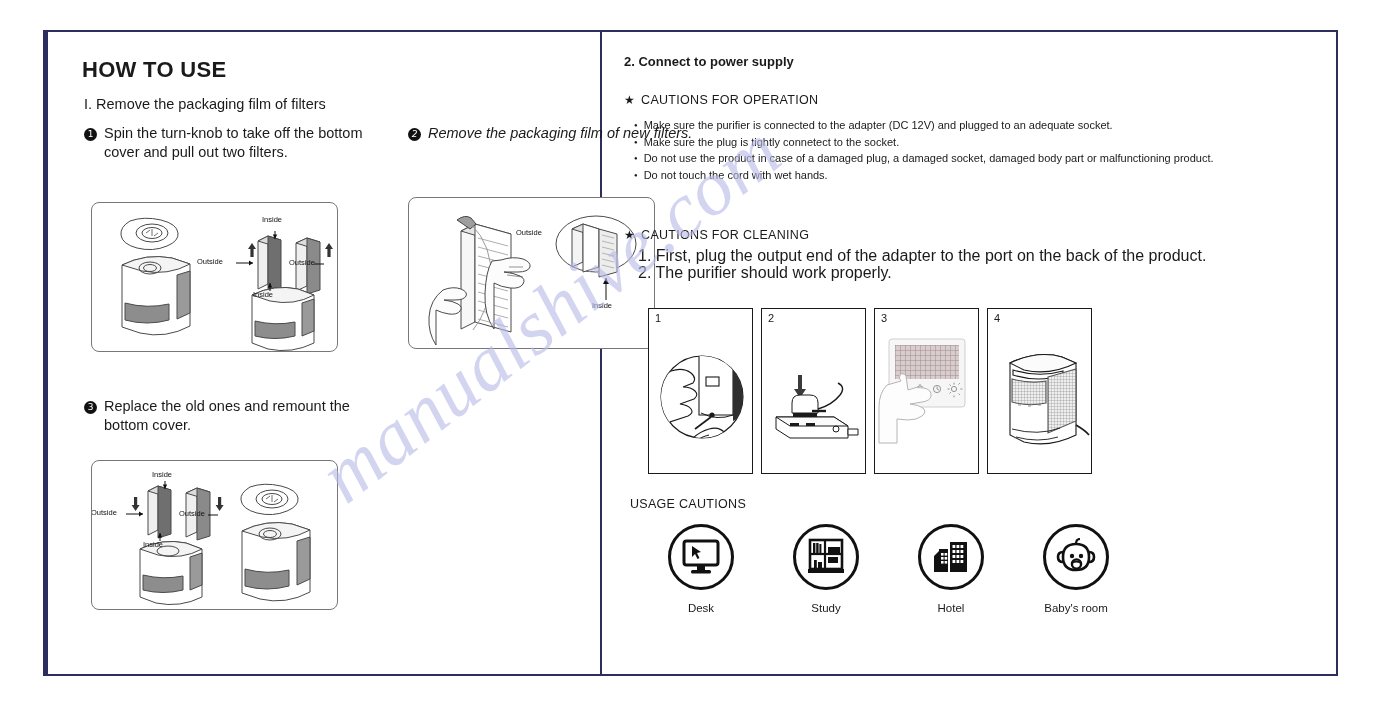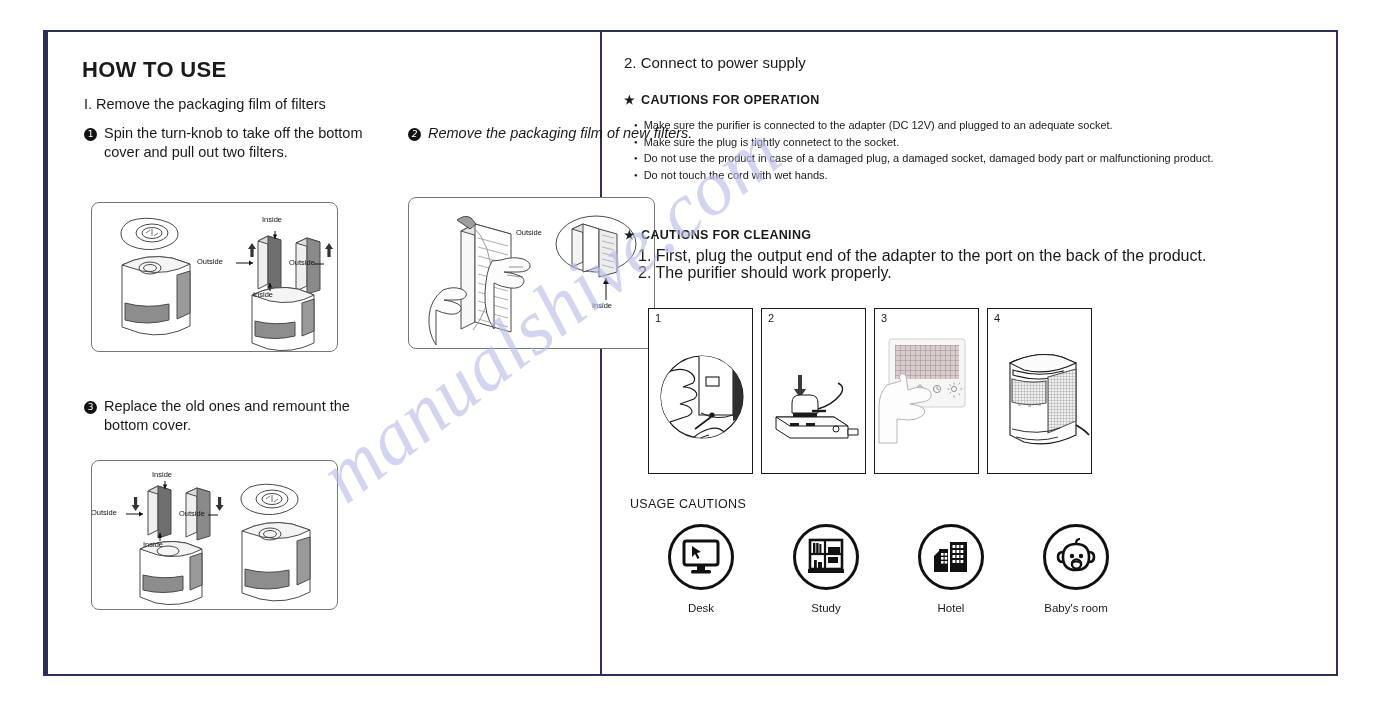--- a/index.html
+++ b/index.html
@@ -58,22 +58,22 @@
     position:absolute;border:1px solid #777;border-radius:8px;
     background:#fff;overflow:hidden;
   }
   .fig-1{left:43px;top:170px;width:245px;height:148px;}
   .fig-2{left:360px;top:165px;width:245px;height:150px;}
   .fig-3{left:43px;top:428px;width:245px;height:148px;}
 
   .figlabel{position:absolute;font-size:7.5px;color:#111;white-space:nowrap;}
 
   
-  .r-title{position:absolute;left:22px;top:22px;font-size:15px;}
-  .r-head{position:absolute;font-size:12.5px;letter-spacing:.3px;font-weight:bold;}
+  .r-title{position:absolute;left:22px;top:22px;font-size:13px;font-weight:bold;}
+  .r-head{position:absolute;font-size:12.5px;letter-spacing:.3px;}
   .r-head .star{margin-right:6px;font-size:12px;}
   .head-op{left:22px;top:61px;}
   .head-cl{left:22px;top:196px;}
   .bullets{position:absolute;left:30px;top:86px;width:600px;font-size:11px;line-height:15.5px;}
   .bullets li{margin-bottom:1px;}
   .bullets ul{margin:0;padding-left:14px;list-style:none;}
   .bullets li:before{content:"\25CF";font-size:6px;margin-left:-12px;margin-right:6px;vertical-align:2px;}
   .numlist{position:absolute;left:36px;top:216px;width:620px;font-size:16px;line-height:15.5px;}
   .numlist div{margin-bottom:1px;}
 

